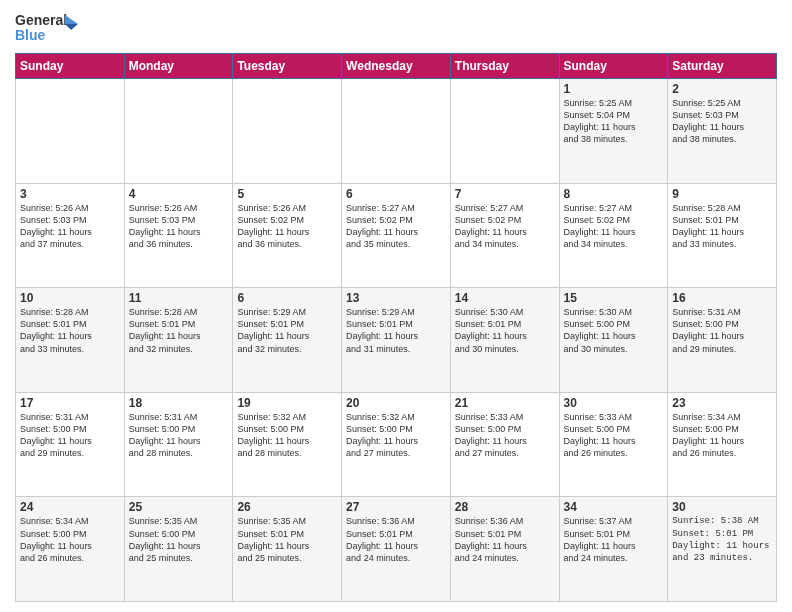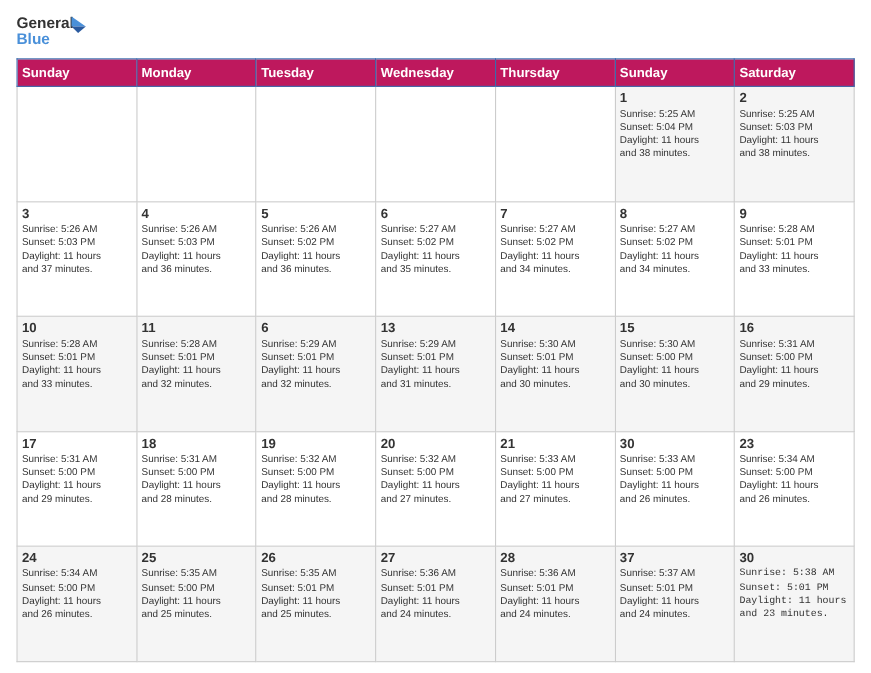--- a/index.html
+++ b/index.html
@@ -323,21 +323,21 @@
 and 24 minutes.</div>
           </td>
           <td>
             <span class="day-number">28</span>
             <div class="day-info" style="white-space: pre-line;">Sunrise: 5:36 AM
 Sunset: 5:01 PM
 Daylight: 11 hours
 and 24 minutes.</div>
           </td>
           <td>
-            <span class="day-number">37</span>
+            <span class="day-number">34</span>
             <div class="day-info" style="white-space: pre-line;">Sunrise: 5:37 AM
 Sunset: 5:01 PM
 Daylight: 11 hours
 and 24 minutes.</div>
           </td>
           <td>
             <span class="day-number">30</span>
             <div class="day-info" style="white-space: pre-line; font-family: Liberation Mono, monospace;">Sunrise: 5:38 AM
 Sunset: 5:01 PM
 Daylight: 11 hours

